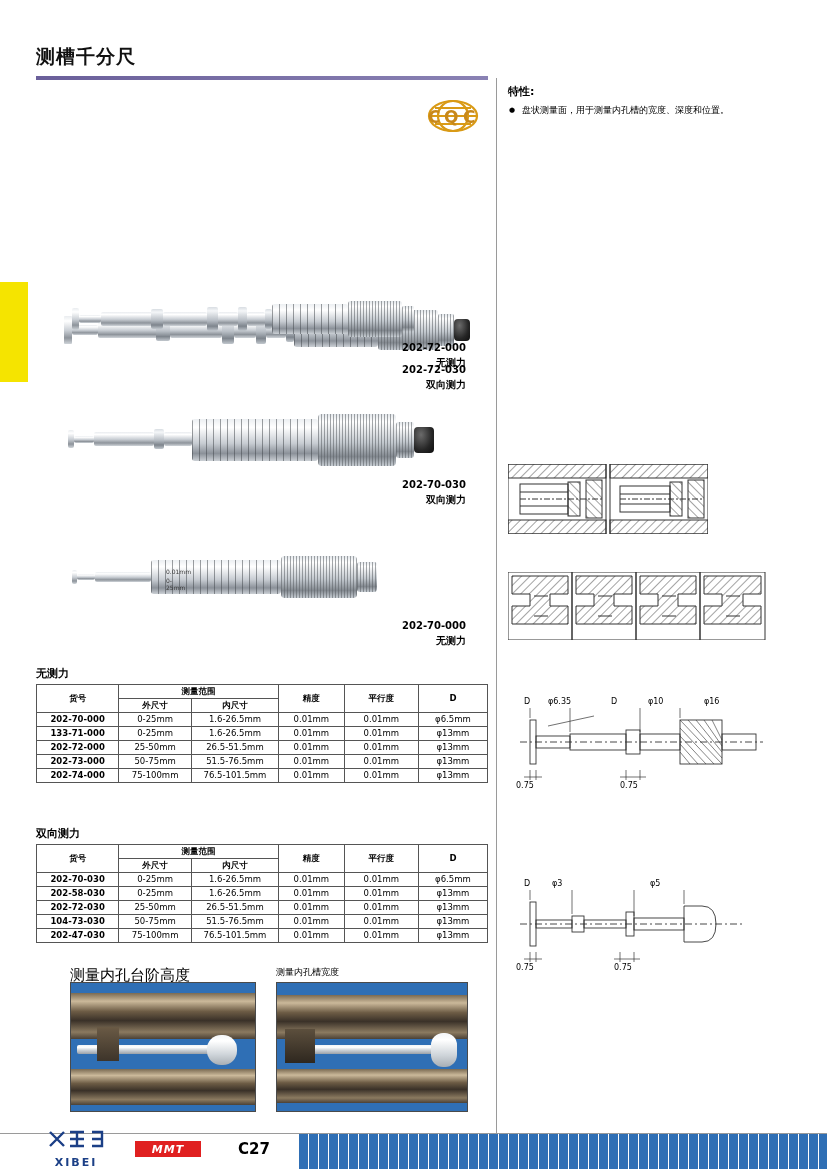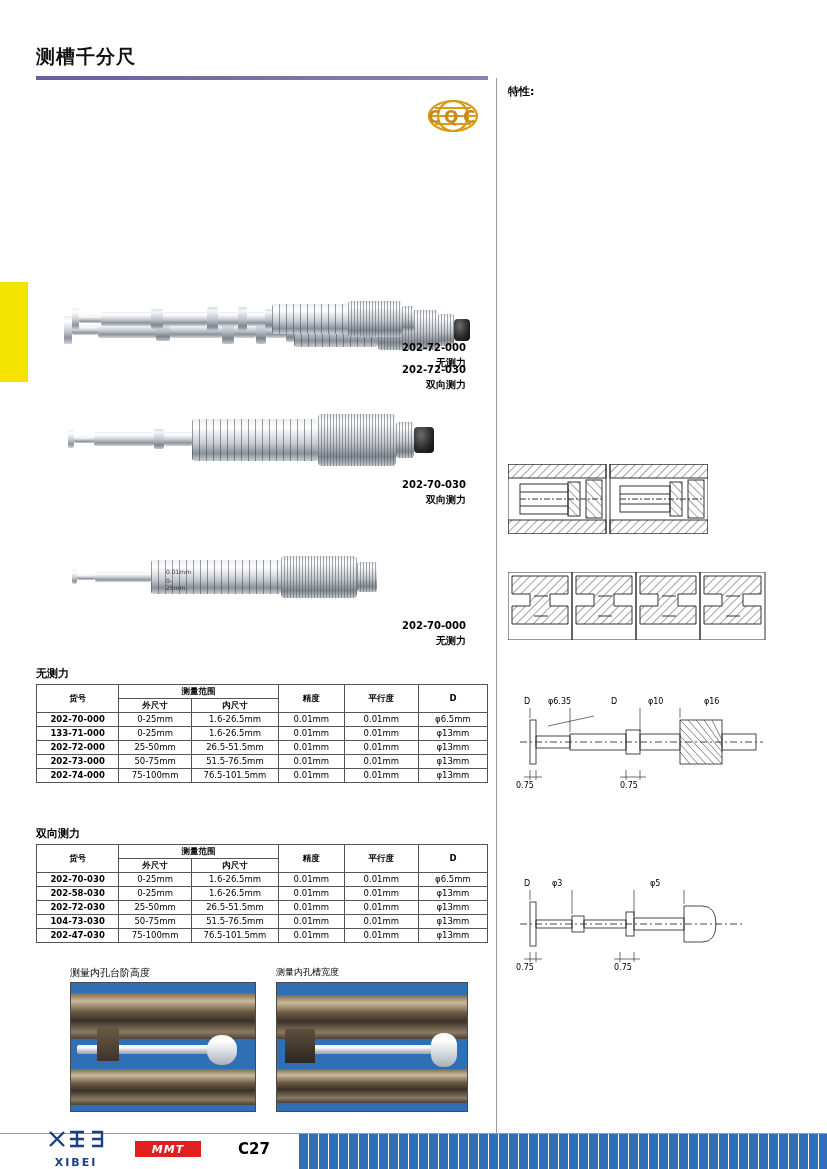--- a/index.html
+++ b/index.html
@@ -170,20 +170,21 @@
         <text x="12" y="33">C</text>
         <text x="28" y="33">Q</text>
         <text x="47" y="33">C</text>
       </g>
     </svg>
   </div>
 
   <div class="features">
     <h3>特性:</h3>
     <ul>
+      <li>盘状测量面，用于测量内孔槽的宽度、深度和位置。</li>
     </ul>
   </div>
 
   <div class="prod" style="left:36px;top:150px;width:452px;height:105px;">
     <div class="micro">
 
       <div class="bar steel" style="left:28px;top:166px;width:8px;height:28px;border-radius:1px;"></div>
       <div class="bar steel" style="left:36px;top:175px;width:26px;height:10px;"></div>
 
       <div class="bar steel" style="left:62px;top:172px;width:60px;height:16px;"></div>
@@ -515,21 +516,21 @@
       <g font-size="8" font-family="DejaVu Sans, sans-serif" fill="#000">
         <text x="16" y="14">D</text>
         <text x="44" y="14">φ3</text>
         <text x="142" y="14">φ5</text>
         <text x="8" y="98">0.75</text>
         <text x="106" y="98">0.75</text>
       </g>
     </svg>
   </div>
 
-  <div style="position:absolute;left:70px;top:966px;font-size:10px;">测量内孔台阶高度</div>
+  <div style="position:absolute;left:70px;top:966px;font-size:15px;">测量内孔台阶高度</div>
   <div class="photo" style="left:70px;top:982px;width:184px;height:128px;">
     <div class="bore" style="top:10px;height:46px;"></div>
     <div class="bore" style="top:86px;height:36px;"></div>
     <div class="probe" style="left:6px;top:62px;width:136px;"></div>
     <div class="probe-head" style="left:136px;top:52px;width:30px;height:30px;border-radius:14px;"></div>
     <div style="position:absolute;left:26px;top:44px;width:22px;height:34px;background:linear-gradient(to bottom,#6a5a45,#3d342a);"></div>
   </div>
 
   <div style="position:absolute;left:276px;top:966px;font-size:9px;">测量内孔槽宽度</div>
   <div class="photo" style="left:276px;top:982px;width:190px;height:128px;">

